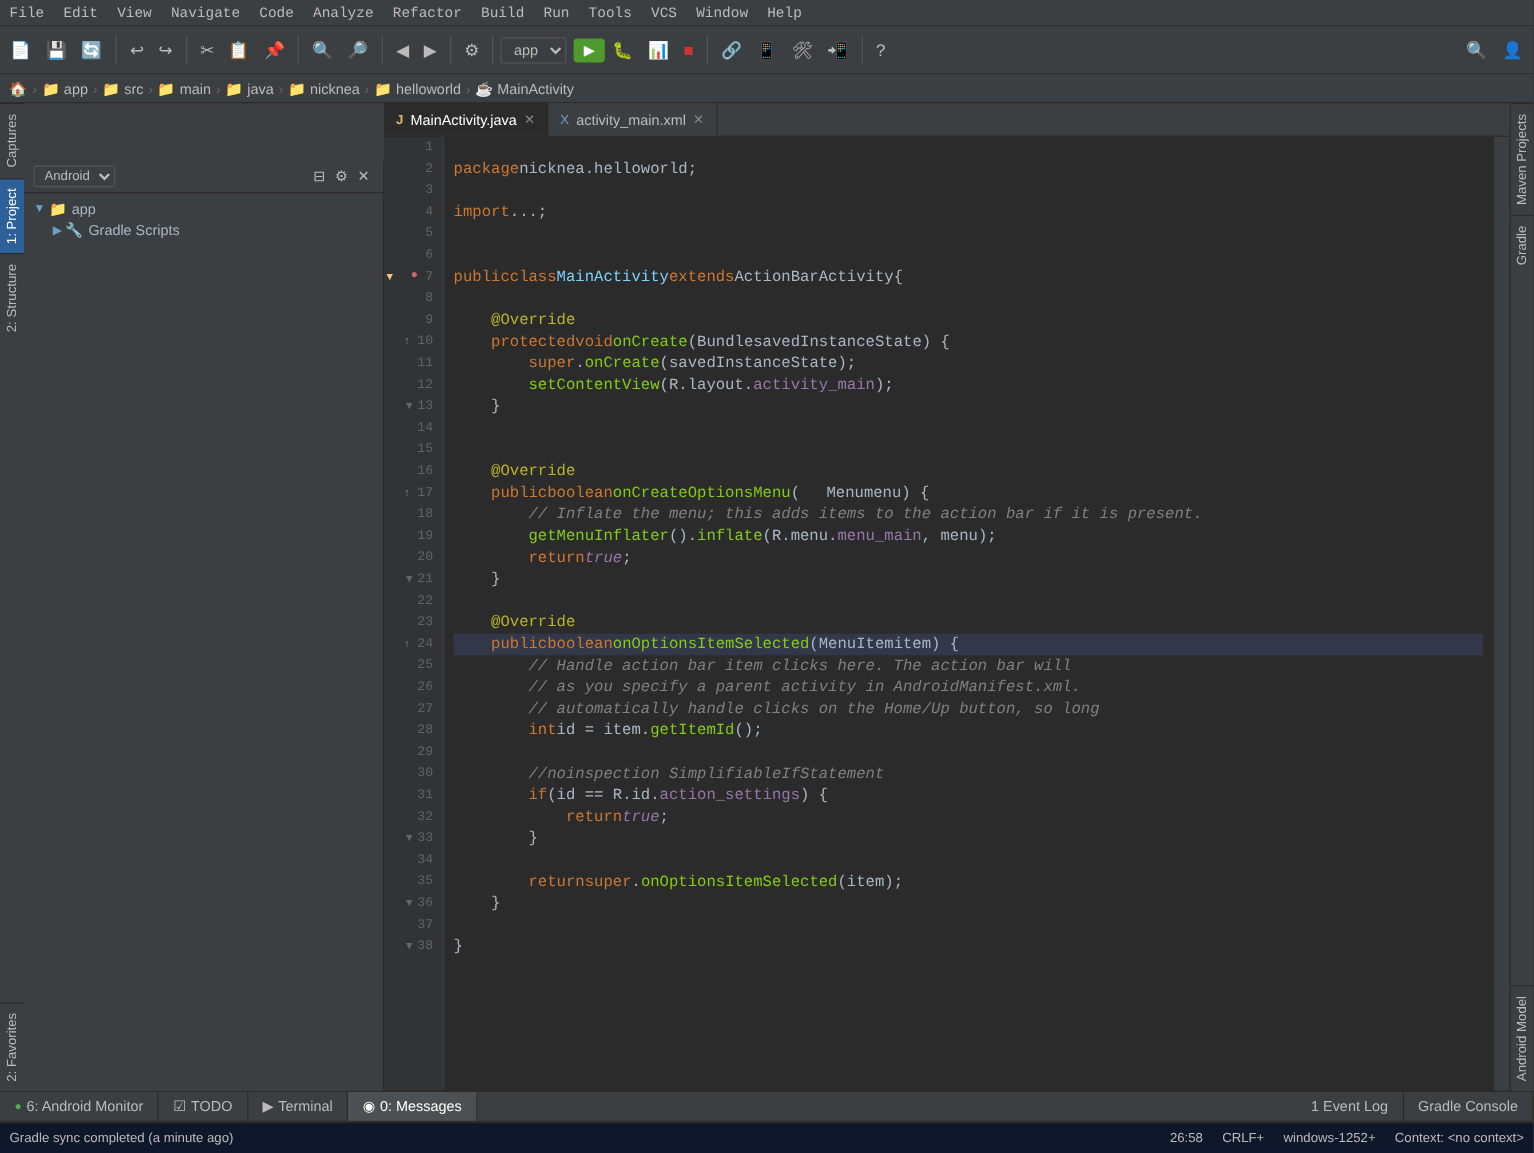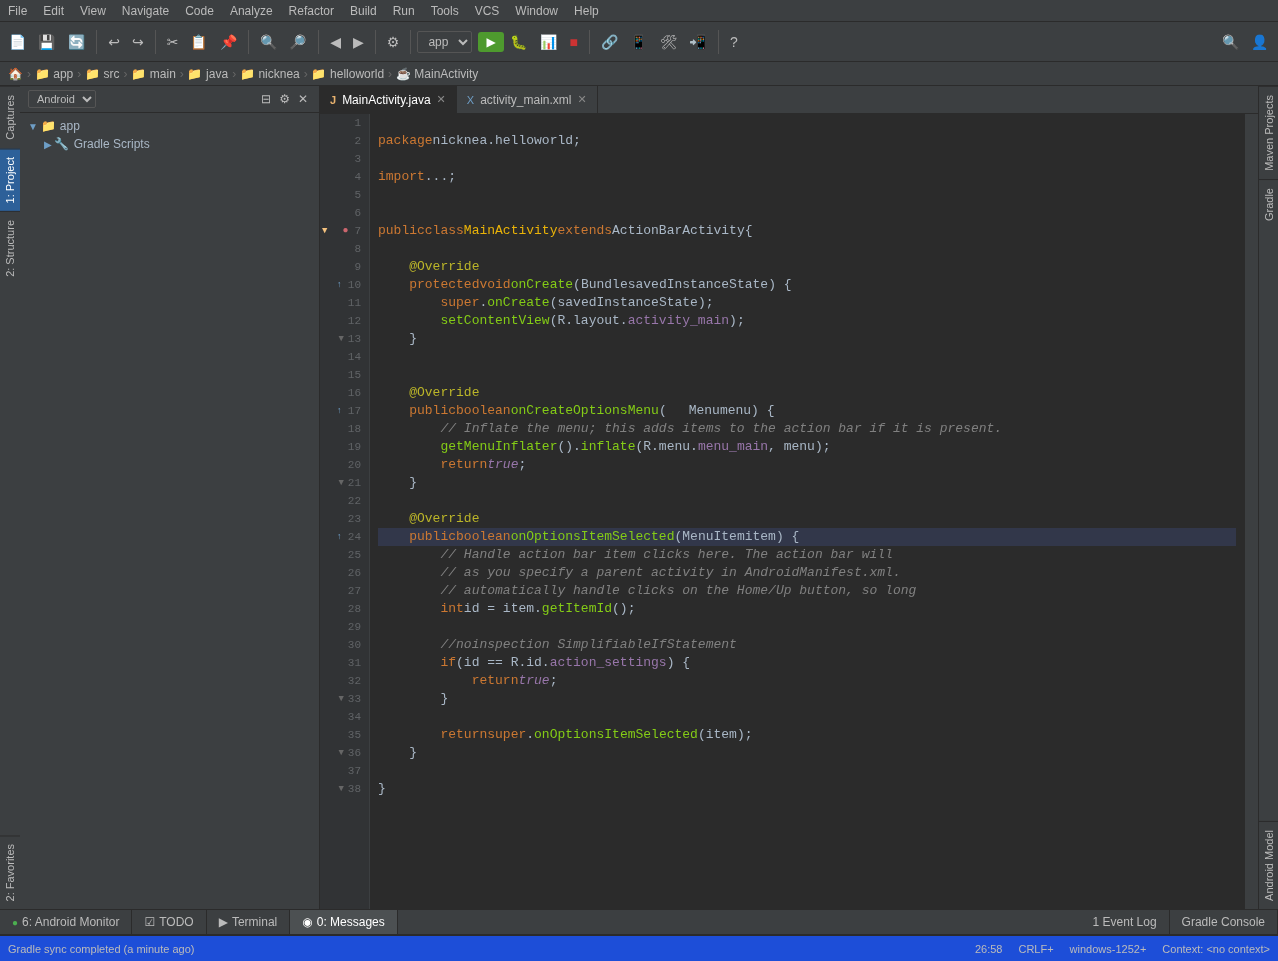--- a/index.html
+++ b/index.html
@@ -1,35 +1,35 @@
 <!DOCTYPE html>
 <html><head>
   <meta charset="utf-8">
   <style>
     * { margin: 0; padding: 0; box-sizing: border-box; }
     body { font-family: 'Segoe UI', Arial, sans-serif; font-size: 12px; background: #3c3f41; color: #a9b7c6; width: 1278px; height: 961px; overflow: hidden; }
 
     
     #menubar { background: #3c3f41; height: 22px; display: flex; align-items: center; border-bottom: 1px solid #2b2b2b; }
-    #menubar span { color: #bbbbbb; padding: 2px 8px; cursor: pointer; font-size: 12px; }
+    #menubar span { color: #bbbbbb; padding: 2px 8px; cursor: pointer; font-size: 12px; font-family: Liberation Mono, monospace; }
 
     
     #toolbar { background: #3c3f41; height: 40px; display: flex; align-items: center; padding: 0 4px; border-bottom: 1px solid #2b2b2b; gap: 2px; }
     .toolbar-btn { background: transparent; border: none; color: #bbbbbb; cursor: pointer; padding: 3px 5px; font-size: 14px; border-radius: 2px; }
     .toolbar-separator { width: 1px; height: 24px; background: #555; margin: 0 4px; }
     .run-btn { background: #4e9a2e; border: none; color: white; padding: 3px 8px; border-radius: 3px; cursor: pointer; font-size: 12px; display: flex; align-items: center; gap: 4px; }
     .app-dropdown { background: #3c3f41; border: 1px solid #555; color: #bbbbbb; padding: 2px 6px; font-size: 12px; border-radius: 2px; cursor: pointer; }
 
     
     #breadcrumb { background: #3c3f41; height: 24px; display: flex; align-items: center; padding: 0 8px; border-bottom: 1px solid #2b2b2b; font-size: 12px; color: #bbbbbb; }
     #breadcrumb span { cursor: pointer; }
     .bc-sep { margin: 0 4px; color: #666; }
 
     
-    #project-panel { width: 300px; background: #3c3f41; border-right: 1px solid #2b2b2b; display: flex; flex-direction: column; }
+    #project-panel { width: 300px; background: #3c3f41; border-right: 1px solid #2b2b2b; display: flex; flex-direction: column; margin-top: 48px; }
     #project-header { background: #3c3f41; padding: 4px 8px; font-size: 12px; color: #bbbbbb; border-bottom: 1px solid #2b2b2b; display: flex; align-items: center; justify-content: space-between; }
     .proj-toolbar-btn { background: transparent; border: none; color: #bbbbbb; cursor: pointer; font-size: 12px; padding: 1px 3px; }
     #project-selector { background: #3c3f41; border: 1px solid #555; color: #bbbbbb; font-size: 11px; padding: 1px 4px; border-radius: 2px; }
     #project-tree { flex: 1; overflow-y: auto; padding: 4px 0; }
     .tree-item { display: flex; align-items: center; padding: 2px 8px; cursor: pointer; font-size: 12px; }
     .tree-indent { width: 16px; display: inline-block; }
     .tree-arrow { color: #6e9ec6; margin-right: 3px; font-size: 10px; }
     .tree-icon { margin-right: 4px; font-size: 12px; }
     .folder-icon { color: #f5c27e; }
     .gradle-icon { color: #6e9ec6; }
@@ -61,21 +61,21 @@
     .comment { color: #808080; font-style: italic; }
     .method { color: #84cc16; }
     .annotation { color: #bbb529; }
 
     
     #bottom-tabs { background: #3c3f41; height: 26px; display: flex; align-items: center; border-top: 1px solid #2b2b2b; border-bottom: 1px solid #2b2b2b; }
     .bottom-tab { display: flex; align-items: center; padding: 4px 12px; font-size: 12px; color: #bbbbbb; cursor: pointer; gap: 4px; height: 100%; border-right: 1px solid #2b2b2b; }
     .bottom-tab.active { background: #4c5052; color: #fff; }
 
     
-    #status-bar { background: #1d4ed8; height: 26px; display: flex; align-items: center; justify-content: space-between; padding: 0 8px; border-top: 1px solid #2b2b2b; font-size: 11px; color: #bbbbbb; }
+    #status-bar { background: #0f172a; height: 26px; display: flex; align-items: center; justify-content: space-between; padding: 0 8px; border-top: 1px solid #2b2b2b; font-size: 11px; color: #bbbbbb; }
     #status-left { display: flex; align-items: center; gap: 4px; }
     #status-right { display: flex; align-items: center; gap: 16px; }
     .status-item { cursor: pointer; }
 
     
     ::-webkit-scrollbar { width: 8px; height: 8px; }
     ::-webkit-scrollbar-track { background: #3c3f41; }
     ::-webkit-scrollbar-thumb { background: #555; border-radius: 4px; }
     .v-tab { writing-mode: vertical-rl; transform: rotate(180deg); padding: 8px 4px; font-size: 11px; color: #bbbbbb; cursor: pointer; white-space: nowrap; border-bottom: 1px solid #2b2b2b; }
     .outer-vtabs { width: 20px; background: #3c3f41; display: flex; flex-direction: column; }
@@ -338,21 +338,21 @@
             <span>38</span>
         </div>
       </div>
       <div id="code-content">
         <div class="code-line">&nbsp;</div>
         <div class="code-line"><span class="kw">package</span> <span>nicknea.helloworld;</span></div>
         <div class="code-line">&nbsp;</div>
         <div class="code-line"><span class="kw">import</span> <span>...;</span></div>
         <div class="code-line">&nbsp;</div>
         <div class="code-line">&nbsp;</div>
-        <div class="code-line"><span class="kw">public</span> <span class="kw">class</span> <span style="color:#eab308;text-align:center;">MainActivity</span> <span class="kw">extends</span> <span style="color:#a9b7c6;">ActionBarActivity</span> <span>{</span></div>
+        <div class="code-line"><span class="kw">public</span> <span class="kw">class</span> <span style="color:#7dd3fc;text-align:center;">MainActivity</span> <span class="kw">extends</span> <span style="color:#a9b7c6;">ActionBarActivity</span> <span>{</span></div>
         <div class="code-line">&nbsp;</div>
         <div class="code-line"><span>    </span><span class="annotation">@Override</span></div>
         <div class="code-line"><span>    </span><span class="kw">protected</span> <span class="kw">void</span> <span class="method">onCreate</span><span>(</span><span style="color:#a9b7c6;">Bundle</span> <span>savedInstanceState) {</span></div>
         <div class="code-line"><span>        </span><span class="kw">super</span><span>.</span><span class="method">onCreate</span><span>(savedInstanceState);</span></div>
         <div class="code-line"><span>        </span><span class="method">setContentView</span><span>(R.layout.</span><span style="color:#9876aa;">activity_main</span><span>);</span></div>
         <div class="code-line"><span>    }</span></div>
         <div class="code-line">&nbsp;</div>
         <div class="code-line">&nbsp;</div>
         <div class="code-line"><span>    </span><span class="annotation">@Override</span></div>
         <div class="code-line"><span>    </span><span class="kw">public</span> <span class="kw">boolean</span> <span class="method">onCreateOptionsMenu</span><span>(</span><span style="color:#a9b7c6;padding-left:22px;">Menu</span> <span>menu) {</span></div>

